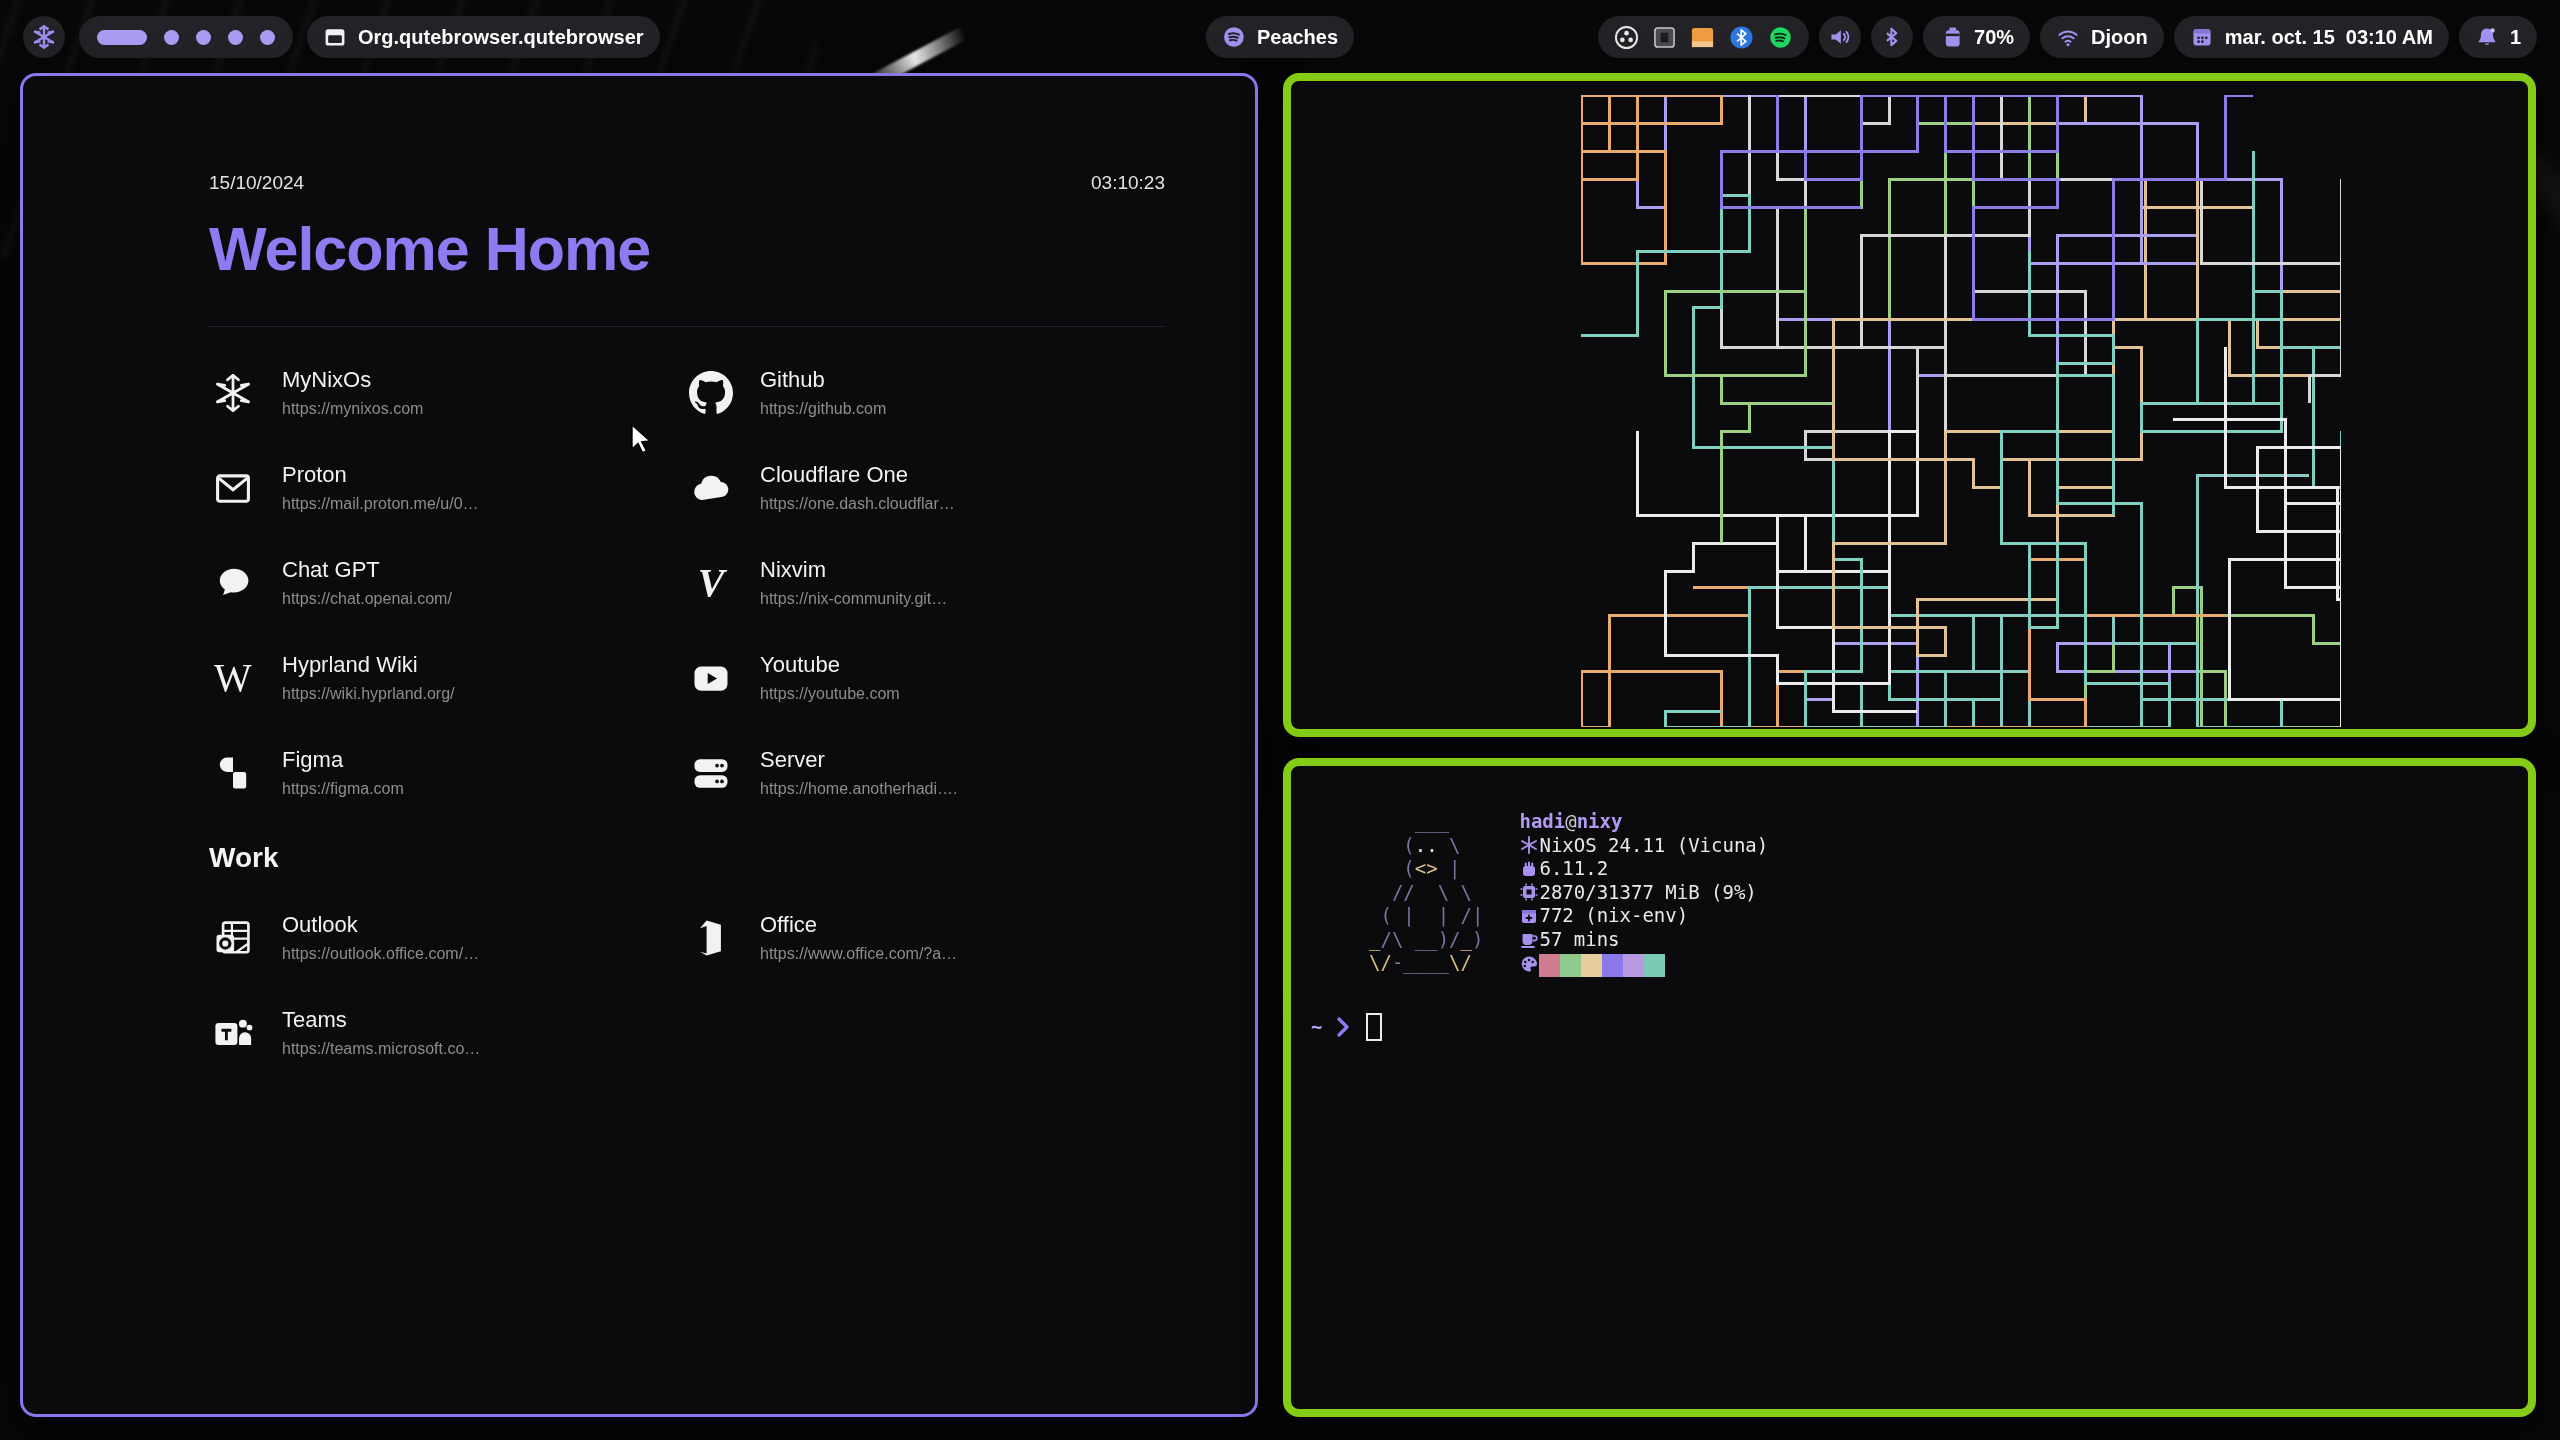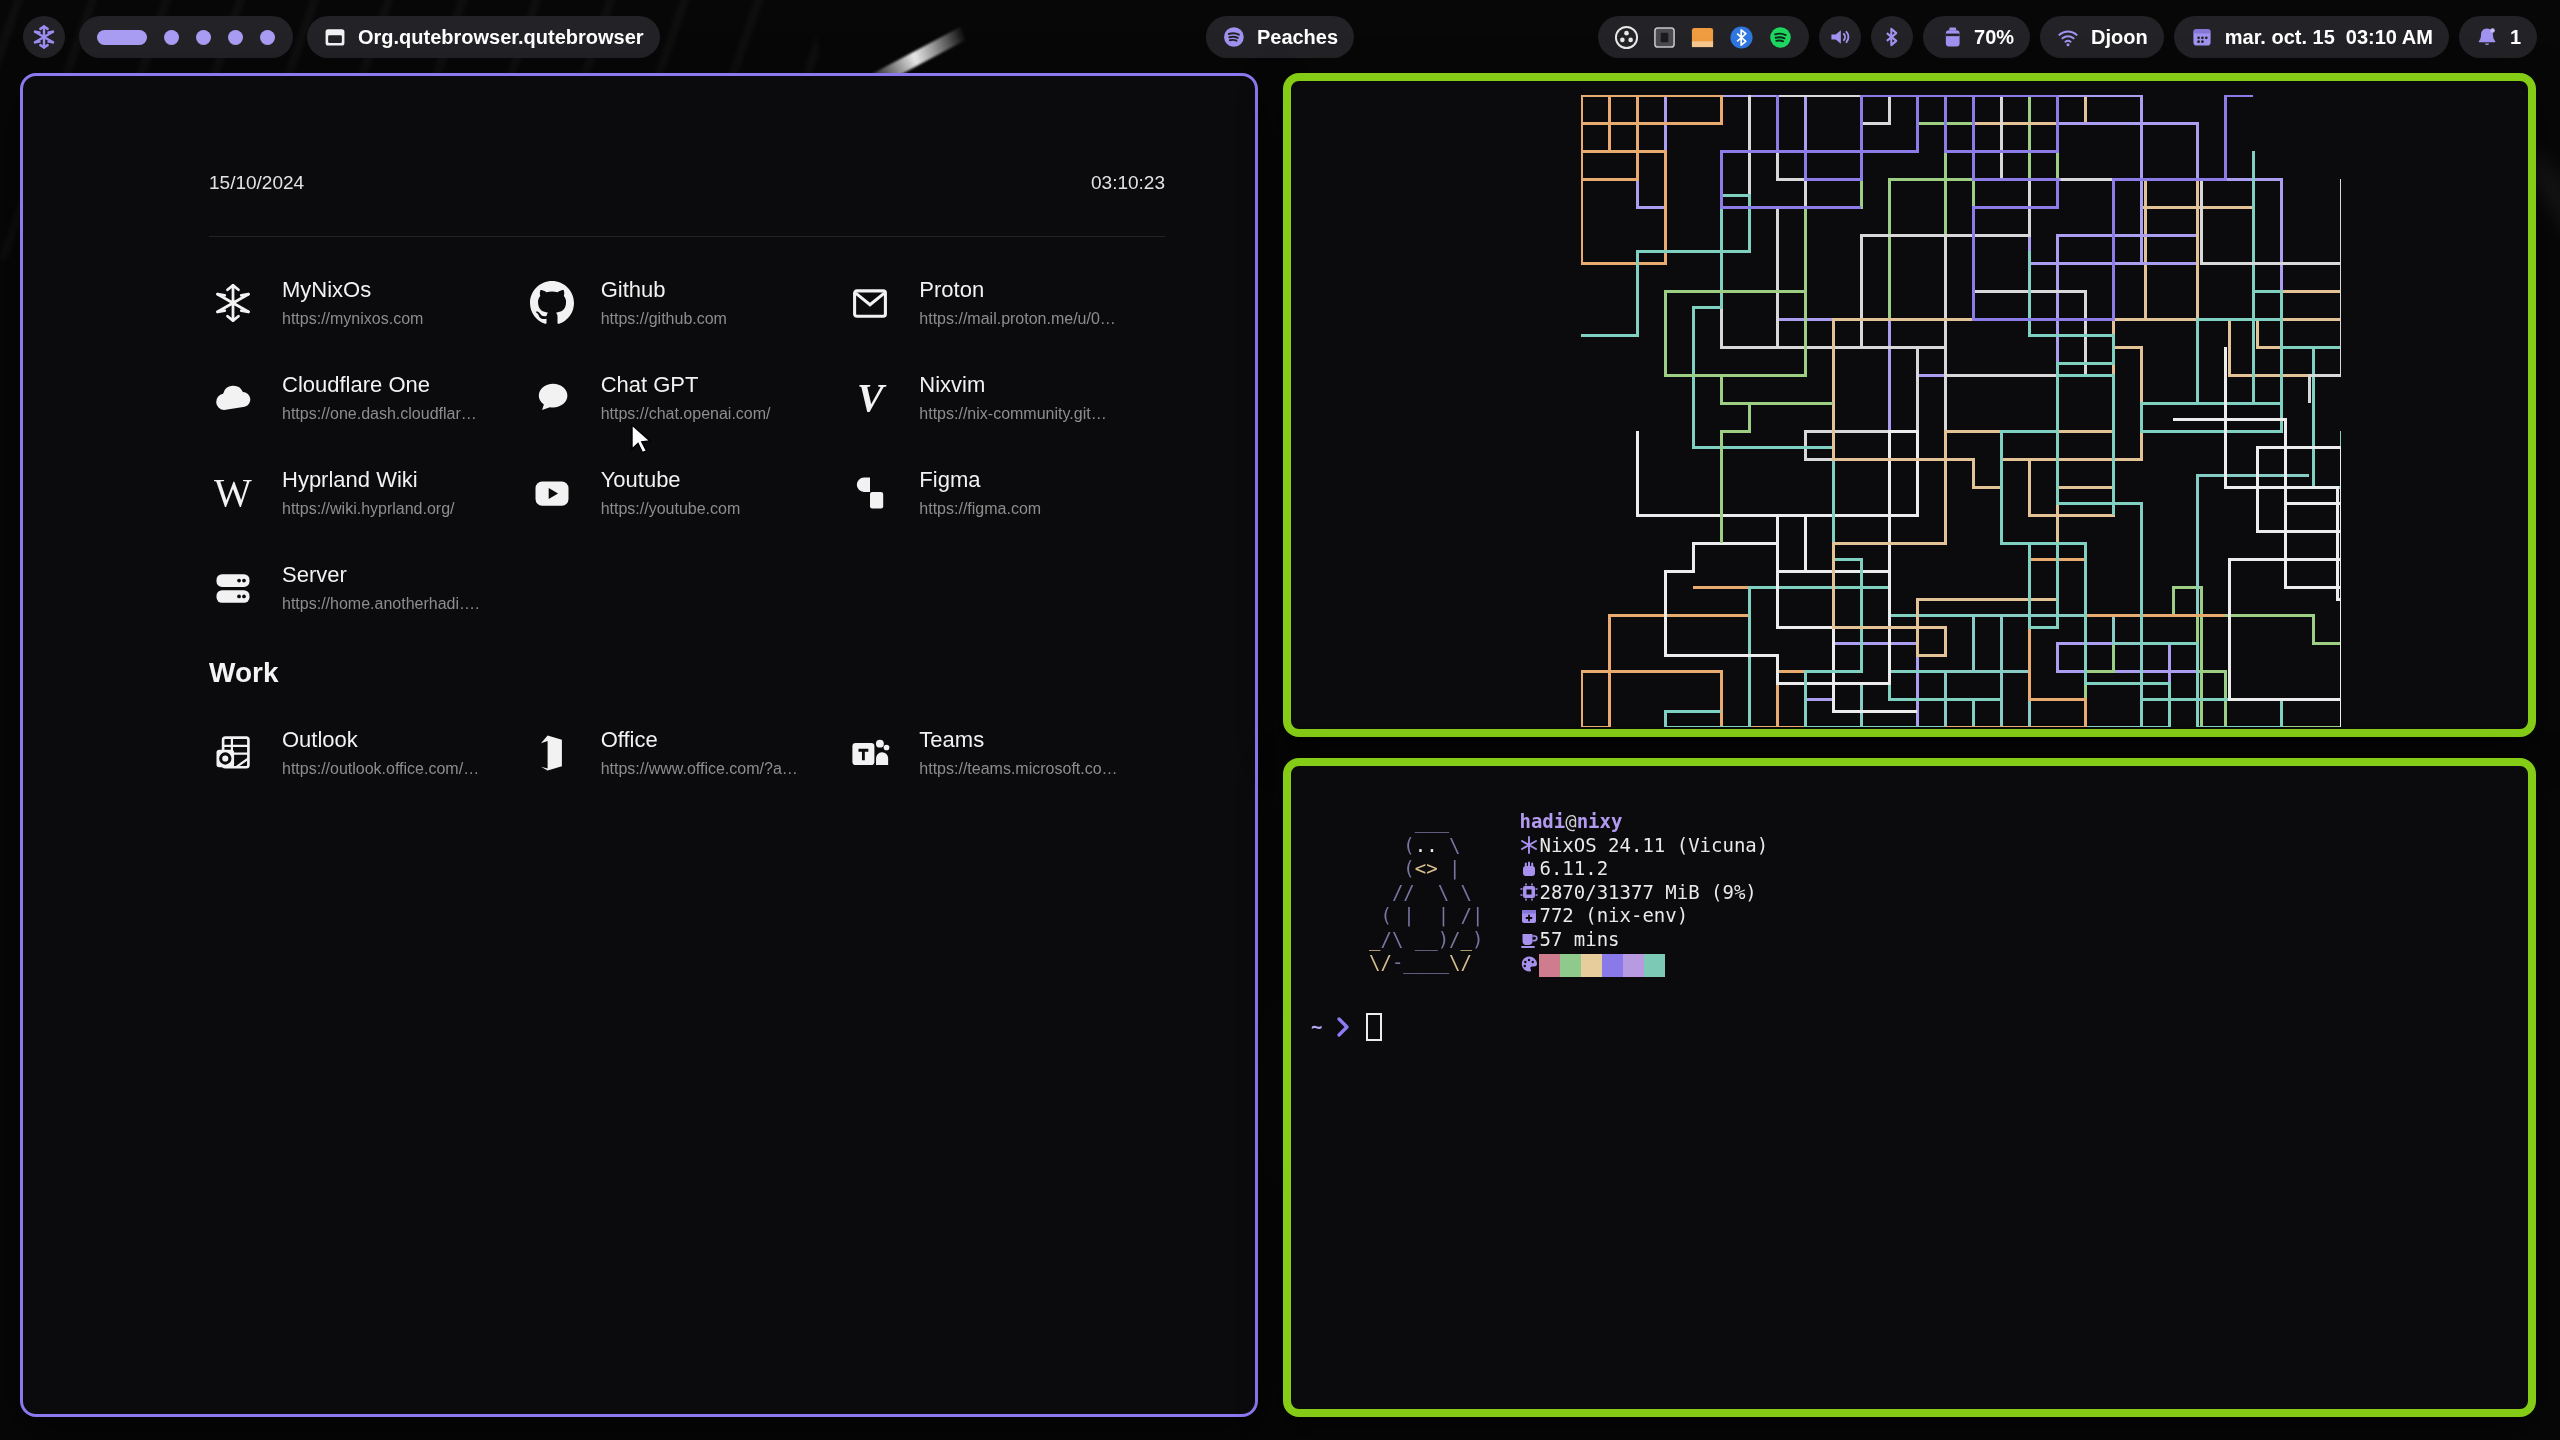--- a/index.html
+++ b/index.html
@@ -52,21 +52,21 @@
   .win-dim { border:8px solid #84cc16; box-shadow:0 14px 40px rgba(0,0,0,.5); }
   .win-pipes { left:1283px; top:73px; width:1253px; height:664px; }
   .win-term  { left:1283px; top:758px; width:1253px; height:659px; }
 
   
   .bp { padding:96px 90px 0 186px; }
   .bp-toprow { display:flex; justify-content:space-between; font-size:19px; font-weight:500; color:#e3e3e3; }
   .bp h1 { margin-top:20px; font-size:61px; font-weight:800; letter-spacing:-1px; color:#8d7cf1; }
   .bp .divider { margin-top:42px; height:1px; background:#232329; }
   .bp h2 { margin-top:44px; font-size:28px; font-weight:700; color:#f4f4f4; }
-  .bm-grid { margin-top:40px; display:grid; grid-template-columns:repeat(3,1fr); row-gap:44px; }
+  .bm-grid { margin-top:40px; display:grid; grid-template-columns:repeat(2,1fr); row-gap:44px; }
   .bm-item { display:flex; align-items:center; gap:25px; cursor:pointer; }
   .bm-icon { width:48px; height:48px; flex:0 0 48px; display:flex; align-items:center; justify-content:center; }
   .bm-icon svg { width:44px; height:44px; }
   .glyph-icon { font-family:"Liberation Serif", serif; font-size:40px; color:#f2f2f2; line-height:1; }
   .bm-title { font-size:22px; font-weight:500; color:#f2f2f2; }
   .bm-url { margin-top:7px; font-size:16px; color:#8d8d8d; }
   .work-grid { margin-top:38px; }
 
   
   #pipes-svg { position:absolute; left:290px; top:14px; }
@@ -255,20 +255,21 @@
     </div>
   </div>
 </div>
 
 <div class="win win-browser">
   <div class="bp">
     <div class="bp-toprow">
       <span>15/10/2024</span>
       <span>03:10:23</span>
     </div>
+    <h1>Welcome Home</h1>
     <div class="divider"></div>
 
     <div class="bm-grid">
 
       <div class="bm-item">
         <span class="bm-icon">
           <svg viewBox="0 0 40 40">
               <g stroke="#f2f2f2" stroke-width="2.5" stroke-linecap="round" fill="none">
             <path d="M20 4v32M6 12l28 16M34 12L6 28"></path>
             <path d="M20 4l-5 4M20 4l5 4M20 36l-5-4M20 36l5-4M6 12l6.5 1M6 28l6.5-1M34 12l-6.5 1M34 28l-6.5-1"></path>

